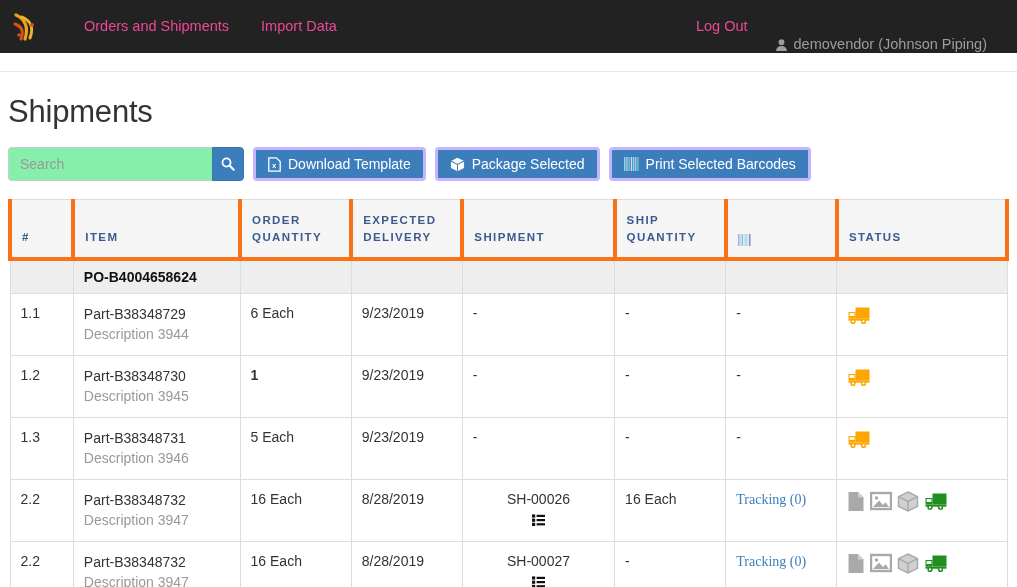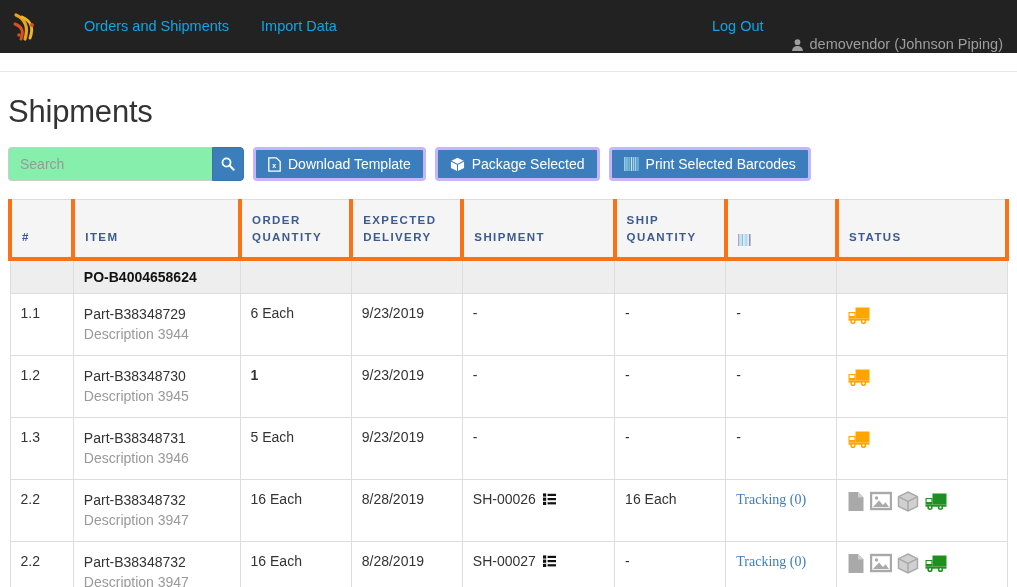--- a/index.html
+++ b/index.html
@@ -27,30 +27,30 @@
     align-items: center;
     justify-content: center;
     flex: 0 0 auto;
   }
   .nav-left {
     display: flex;
     align-items: center;
     margin-left: 18px;
   }
   .nav-link {
-    color: #0ea5e9;
+    color: #ec4899;
     font-size: 14.5px;
     padding: 0 16px;
     line-height: 53px;
     text-decoration: none;
     white-space: nowrap;
   }
   .nav-right {
     position: absolute;
-    right: 4px;
+    right: 20px;
     top: 0;
     display: flex;
     align-items: center;
     height: 53px;
   }
   .nav-right .nav-link { padding: 0 15px; }
   .user-item {
     color: #9d9d9d;
     font-size: 14.5px;
     line-height: 53px;
@@ -167,21 +167,21 @@
     height: 18px;
     padding: 8px 10px;
   }
   .po-label { font-weight: bold; color: #111; font-size: 14px; }
   .part-name { color: #333; font-size: 14px; line-height: 19px; }
   .part-desc { color: #999999; font-size: 14px; line-height: 20px; }
   .link { color: #3c7dbc; text-decoration: none; font-size: 14px; cursor: pointer; font-family: Liberation Serif, serif; }
   .bold-qty { font-weight: bold; }
   .dash { color: #333; }
   .status-icons { display: flex; align-items: center; gap: 5px; }
-  .shipment-cell { display: flex; align-items: center; gap: 7px; }
+  .shipment-cell { display: flex; align-items: center; gap: 7px; flex-direction: column; }
 
   
   col.c-num   { width: 57px; }
   col.c-item  { width: 150px; }
   col.c-oqty  { width: 100px; }
   col.c-exp   { width: 100px; }
   col.c-ship  { width: 137px; }
   col.c-sqty  { width: 100px; }
   col.c-bar   { width: 100px; }
   col.c-stat  { width: 153px; }

